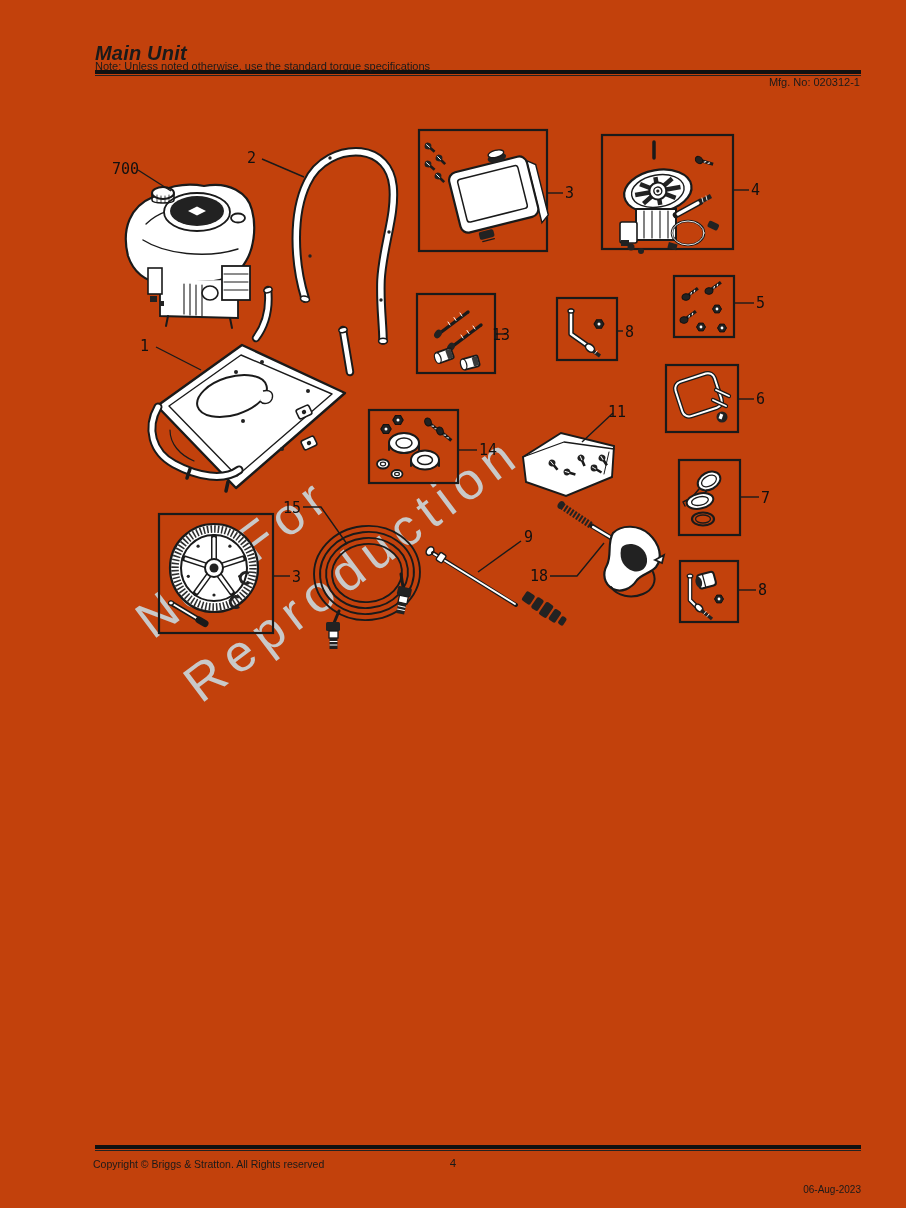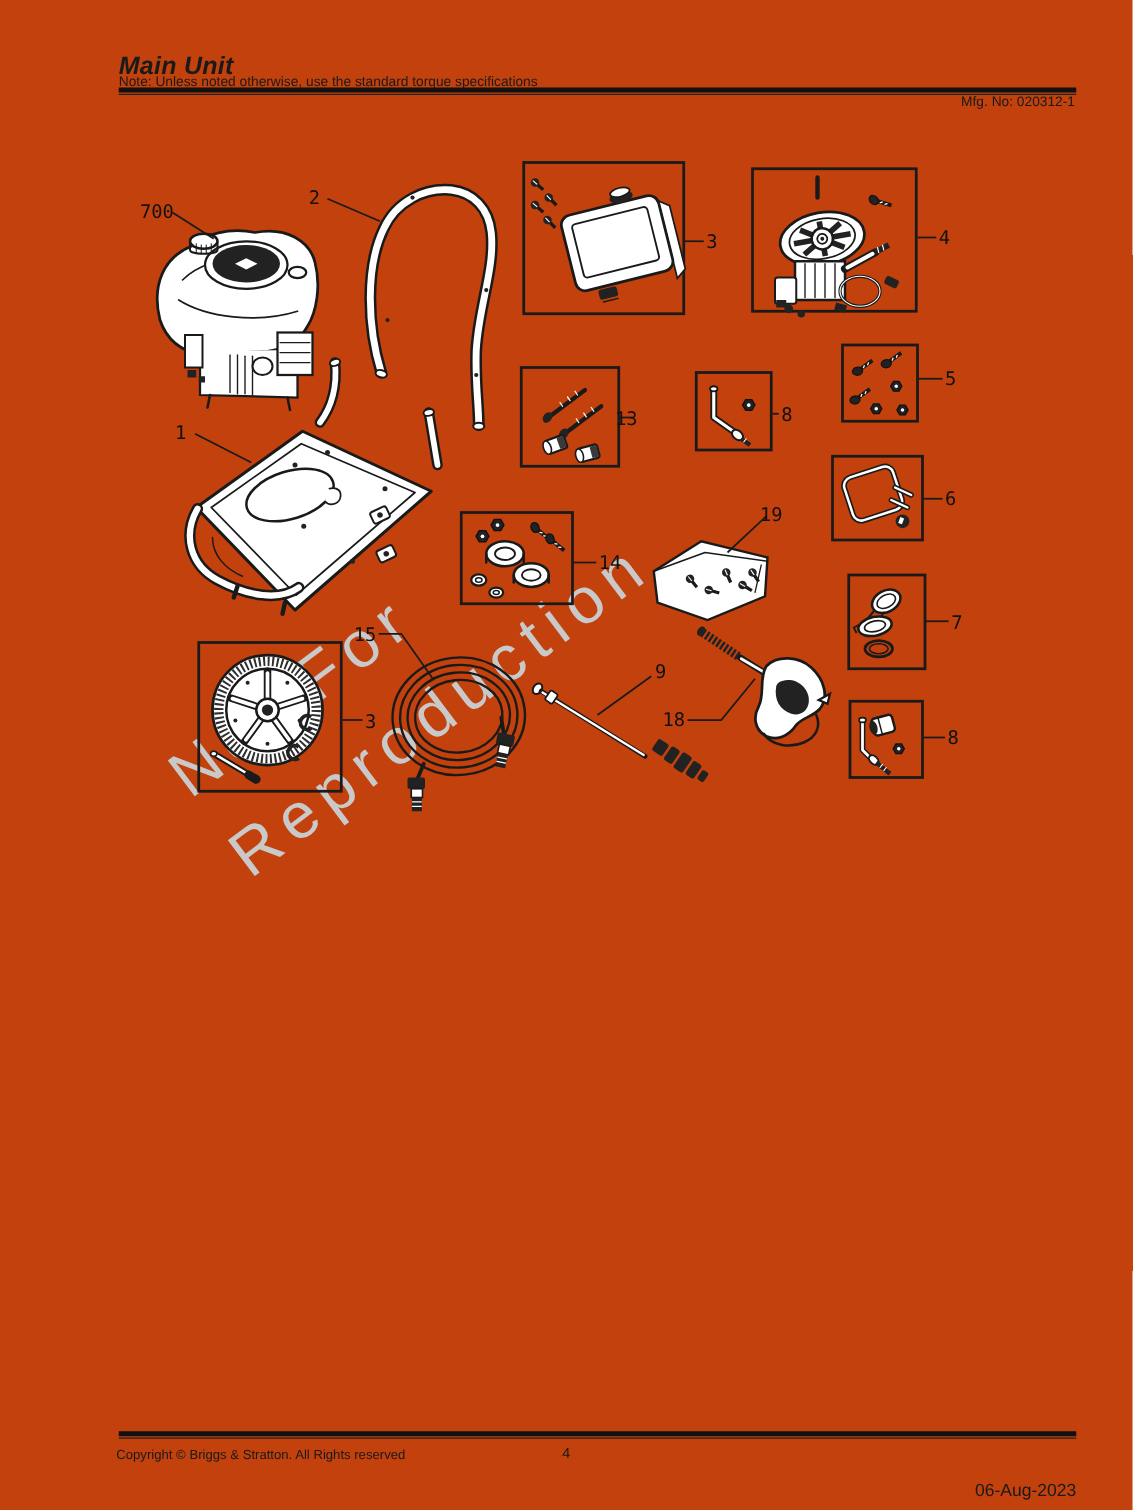--- a/index.html
+++ b/index.html
@@ -6,21 +6,21 @@
   .page{position:relative;width:906px;height:1208px;background:#c2410c;margin:0 auto;
         font-family:"Liberation Sans",sans-serif;color:#1a1a1a;overflow:hidden}
   .title{position:absolute;left:95px;top:42px;font-size:20px;font-weight:bold;font-style:italic;letter-spacing:.2px}
   .rule{position:absolute;left:95px;width:766px;background:#111}
   .rule.thick{height:4px}
   .rule.thin{height:1px;background:#222}
   .hnote{position:absolute;left:95px;top:60px;font-size:11px}
   .hmfg{position:absolute;right:46px;top:76px;font-size:11px}
   .fcopy{position:absolute;left:93px;top:1158px;font-size:10.5px}
   .fpage{position:absolute;left:0;right:0;top:1157px;text-align:center;font-size:11.5px}
-  .fdate{position:absolute;right:45px;top:1184px;font-size:14px}
+  .fdate{position:absolute;right:45px;top:1184px;font-size:10px}
   .wm{position:absolute;left:118px;top:594px;transform:rotate(-37deg);transform-origin:0 0;
       font-size:52px;line-height:80px;letter-spacing:8px;color:#c9c9c9;white-space:nowrap;z-index:1}
   .art{position:absolute;left:0;top:0;z-index:2}
   .co{position:absolute;z-index:3;font-family:"DejaVu Sans Mono","Liberation Mono",monospace;
       font-size:15px;color:#111;line-height:16px}
   svg .b{fill:none;stroke:#1a1a1a;stroke-width:2.2}
   svg .s{stroke:#1a1a1a;fill:none;stroke-linecap:round;stroke-linejoin:round}
   svg .w{stroke:#fff;fill:none;stroke-linecap:round;stroke-linejoin:round}
   svg .f{fill:#fff;stroke:#1a1a1a}
   svg .d{fill:#222;stroke:none}
@@ -428,21 +428,21 @@
   <div class="co" style="left:140px;top:338px">1</div>
   <div class="co" style="left:247px;top:150px">2</div>
   <div class="co" style="left:565px;top:185px">3</div>
   <div class="co" style="left:751px;top:182px">4</div>
   <div class="co" style="left:756px;top:295px">5</div>
   <div class="co" style="left:756px;top:391px">6</div>
   <div class="co" style="left:761px;top:490px">7</div>
   <div class="co" style="left:758px;top:582px">8</div>
   <div class="co" style="left:524px;top:529px">9</div>
   <div class="co" style="left:530px;top:568px">18</div>
-  <div class="co" style="left:608px;top:404px">19</div>
+  <div class="co" style="left:608px;top:404px">11</div>
   <div class="co" style="left:625px;top:324px">8</div>
   <div class="co" style="left:492px;top:327px">13</div>
   <div class="co" style="left:479px;top:442px">14</div>
   <div class="co" style="left:283px;top:500px">15</div>
   <div class="co" style="left:292px;top:569px">3</div>
 
   <div class="rule thick" style="top:1145px"></div>
   <div class="rule thin" style="top:1150px"></div>
   <div class="fcopy">Copyright ©  Briggs &amp; Stratton. All Rights reserved</div>
   <div class="fpage">4</div>

